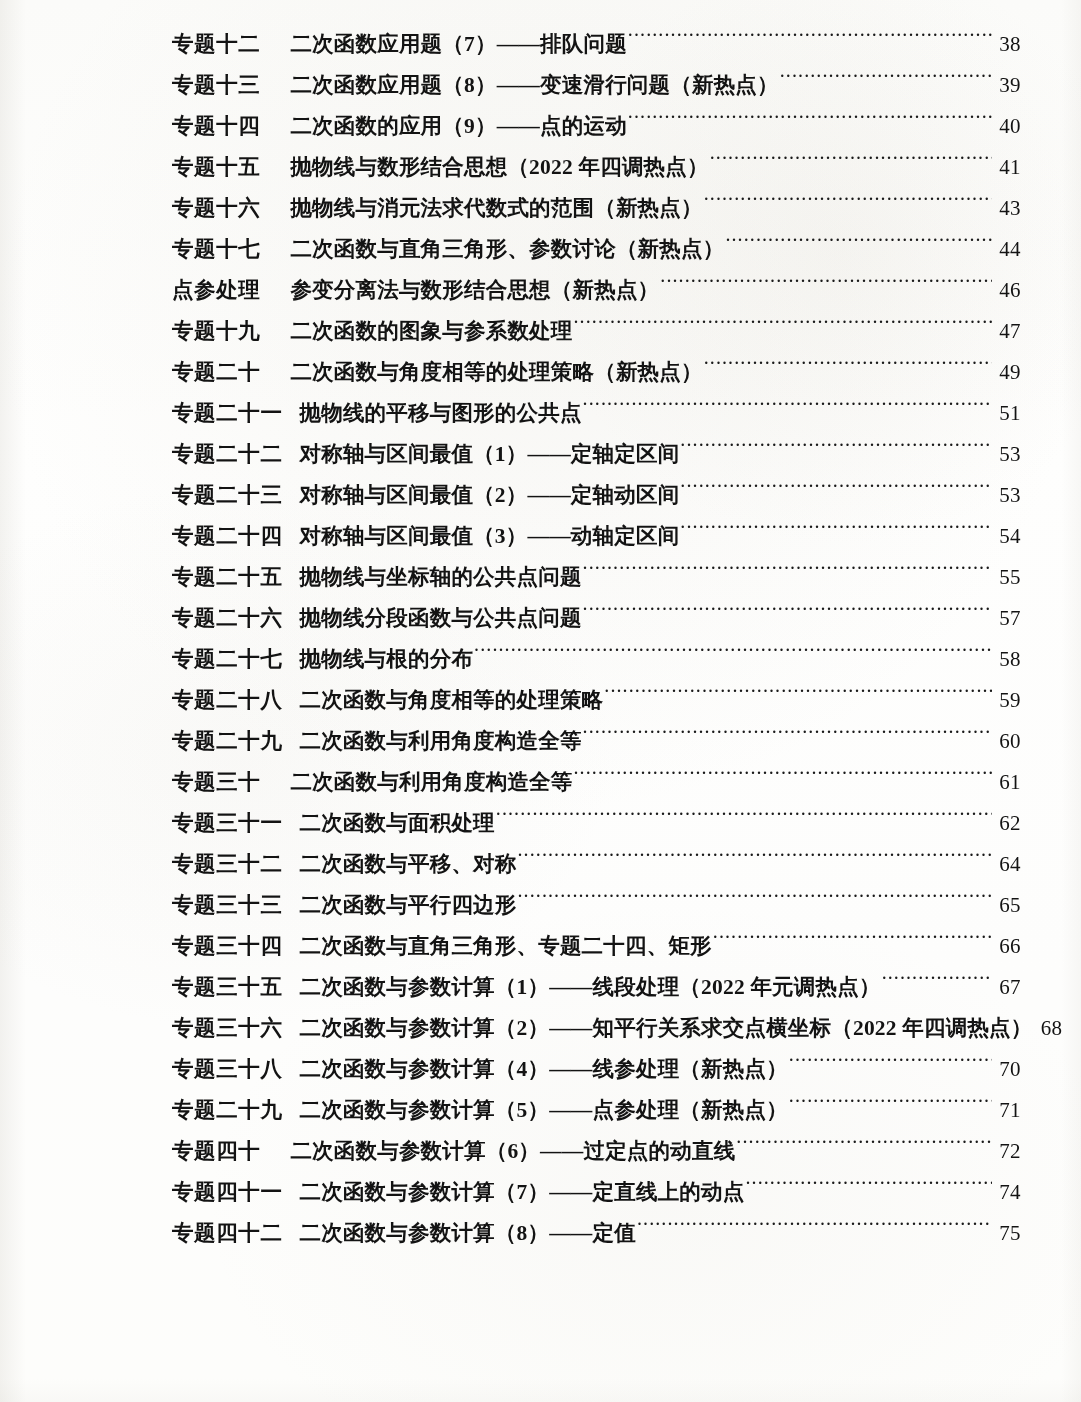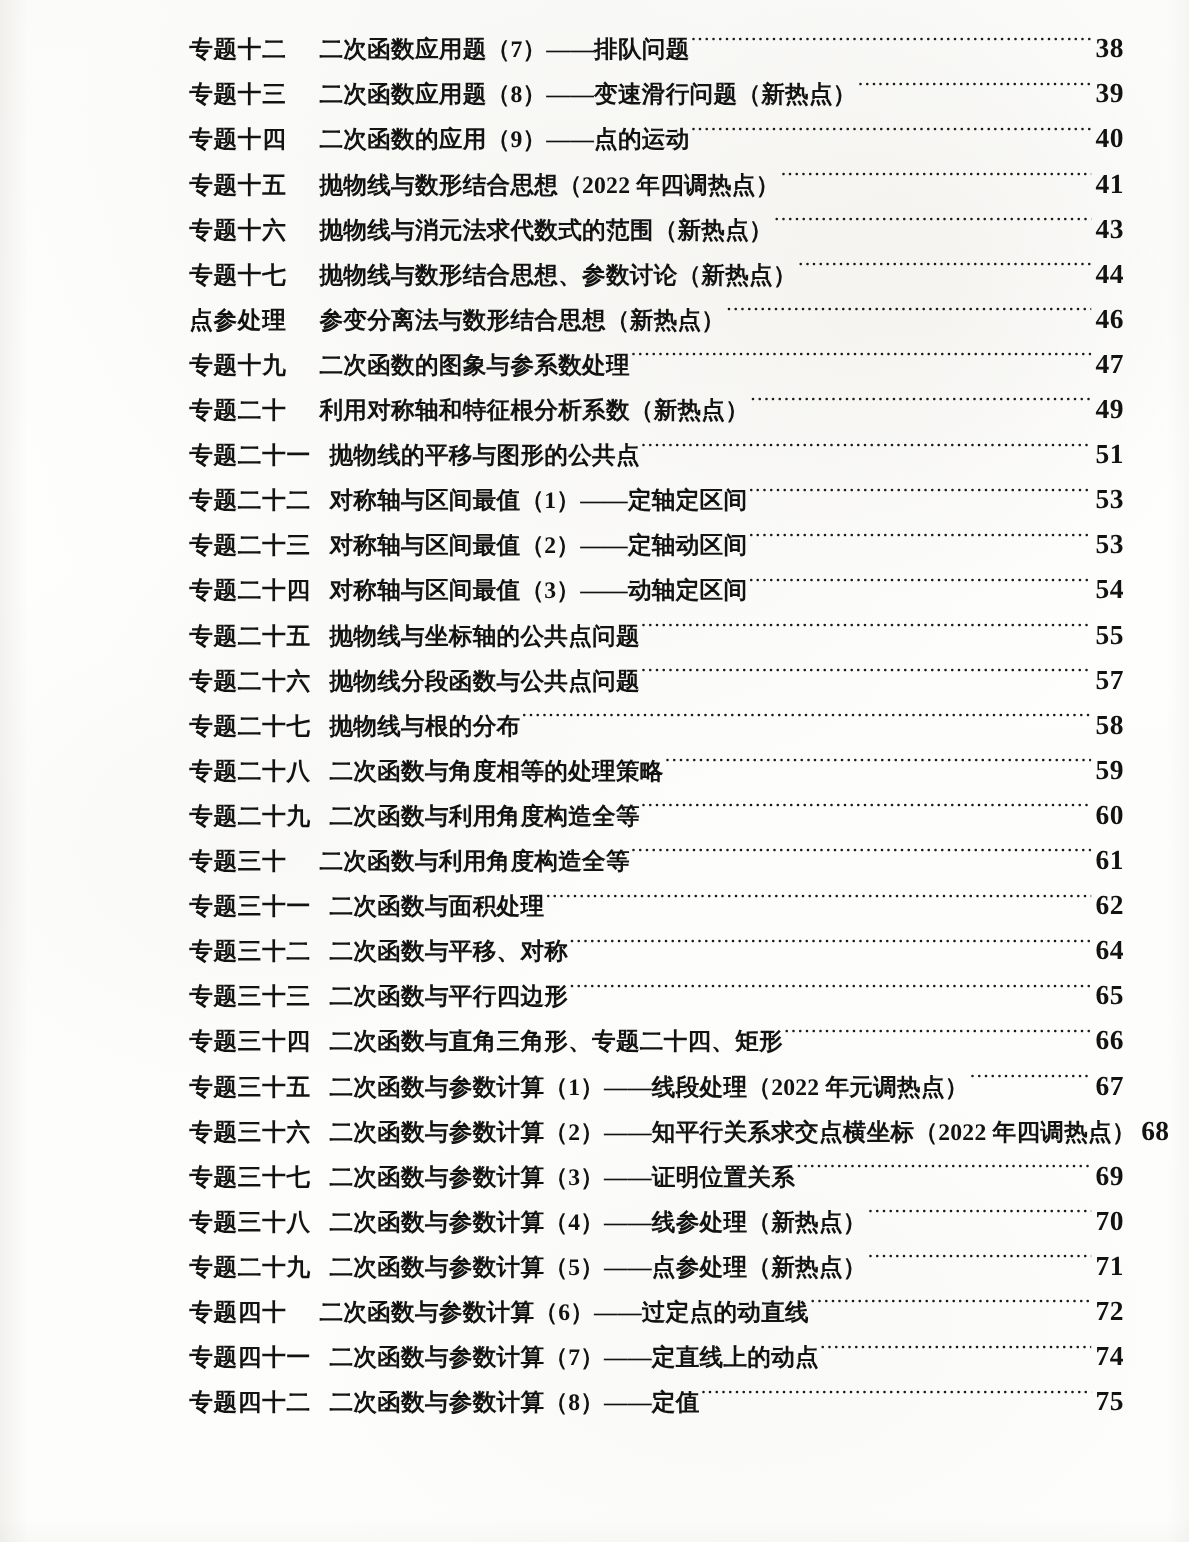--- a/index.html
+++ b/index.html
@@ -94,23 +94,23 @@
     left: 0;
     bottom: 0.06em;
     color: #1a1a1a;
     font-size: 20px;
     letter-spacing: 1.1px;
     white-space: nowrap;
   }
 
   .row-page {
     flex: 0 0 auto;
-    font-size: 25px;
-    font-weight: 700;
-    text-align: left;
+    font-size: 21px;
+    font-weight: 400;
+    text-align: center;
     min-width: 28px;
     padding-left: 2px;
     letter-spacing: 0.3px;
   }
 </style>
 </head>
 <body>
 
 <div class="paper-texture"></div>
 
@@ -146,42 +146,42 @@
     <div class="toc-row" data-len="4">
       <span class="row-label">专题十六</span>
       <span class="row-gap"></span>
       <span class="row-title">抛物线与消元法求代数式的范围（新热点）</span>
       <span class="row-leader"></span>
       <span class="row-page">43</span>
     </div>
     <div class="toc-row" data-len="4">
       <span class="row-label">专题十七</span>
       <span class="row-gap"></span>
-      <span class="row-title">抛物线与数形结合思想、参数讨论（新热点）</span>
+      <span class="row-title">二次函数与直角三角形、参数讨论（新热点）</span>
       <span class="row-leader"></span>
       <span class="row-page">44</span>
     </div>
     <div class="toc-row" data-len="4">
       <span class="row-label">点参处理</span>
       <span class="row-gap"></span>
       <span class="row-title">参变分离法与数形结合思想（新热点）</span>
       <span class="row-leader"></span>
       <span class="row-page">46</span>
     </div>
     <div class="toc-row" data-len="4">
       <span class="row-label">专题十九</span>
       <span class="row-gap"></span>
       <span class="row-title">二次函数的图象与参系数处理</span>
       <span class="row-leader"></span>
       <span class="row-page">47</span>
     </div>
     <div class="toc-row" data-len="4">
       <span class="row-label">专题二十</span>
       <span class="row-gap"></span>
-      <span class="row-title">利用对称轴和特征根分析系数（新热点）</span>
+      <span class="row-title">二次函数与角度相等的处理策略（新热点）</span>
       <span class="row-leader"></span>
       <span class="row-page">49</span>
     </div>
     <div class="toc-row" data-len="5">
       <span class="row-label">专题二十一</span>
       <span class="row-gap"></span>
       <span class="row-title">抛物线的平移与图形的公共点</span>
       <span class="row-leader"></span>
       <span class="row-page">51</span>
     </div>
@@ -284,27 +284,20 @@
       <span class="row-page">67</span>
     </div>
     <div class="toc-row" data-len="5">
       <span class="row-label">专题三十六</span>
       <span class="row-gap"></span>
       <span class="row-title">二次函数与参数计算（2）——知平行关系求交点横坐标（2022 年四调热点）</span>
       <span class="row-leader"></span>
       <span class="row-page">68</span>
     </div>
     <div class="toc-row" data-len="5">
-      <span class="row-label">专题三十七</span>
-      <span class="row-gap"></span>
-      <span class="row-title">二次函数与参数计算（3）——证明位置关系</span>
-      <span class="row-leader"></span>
-      <span class="row-page">69</span>
-    </div>
-    <div class="toc-row" data-len="5">
       <span class="row-label">专题三十八</span>
       <span class="row-gap"></span>
       <span class="row-title">二次函数与参数计算（4）——线参处理（新热点）</span>
       <span class="row-leader"></span>
       <span class="row-page">70</span>
     </div>
     <div class="toc-row" data-len="5">
       <span class="row-label">专题二十九</span>
       <span class="row-gap"></span>
       <span class="row-title">二次函数与参数计算（5）——点参处理（新热点）</span>

